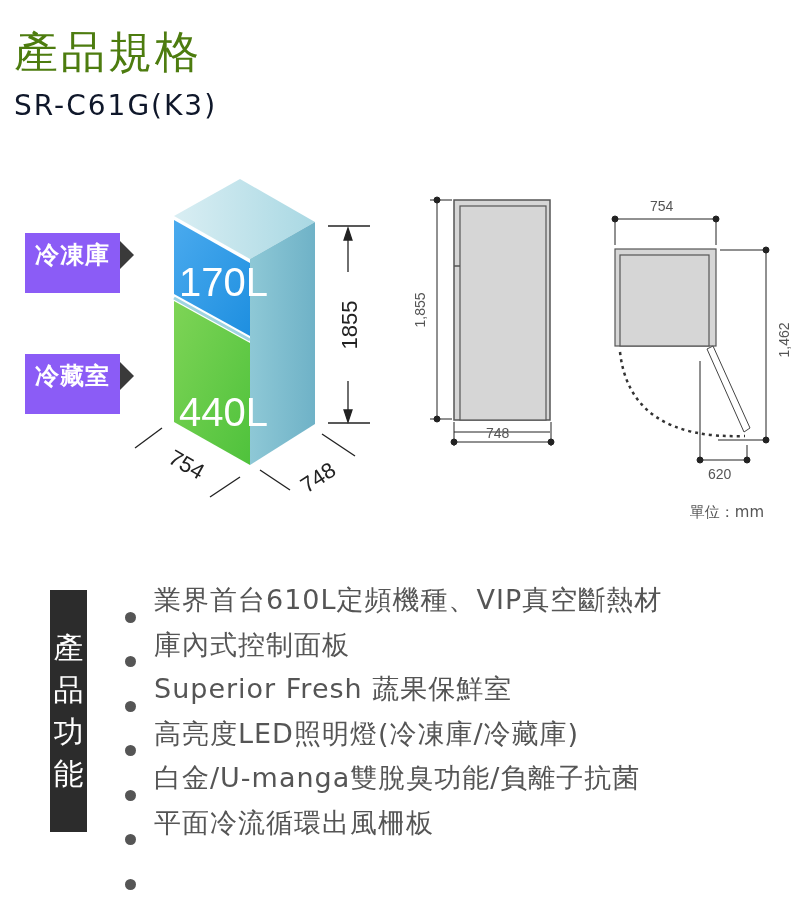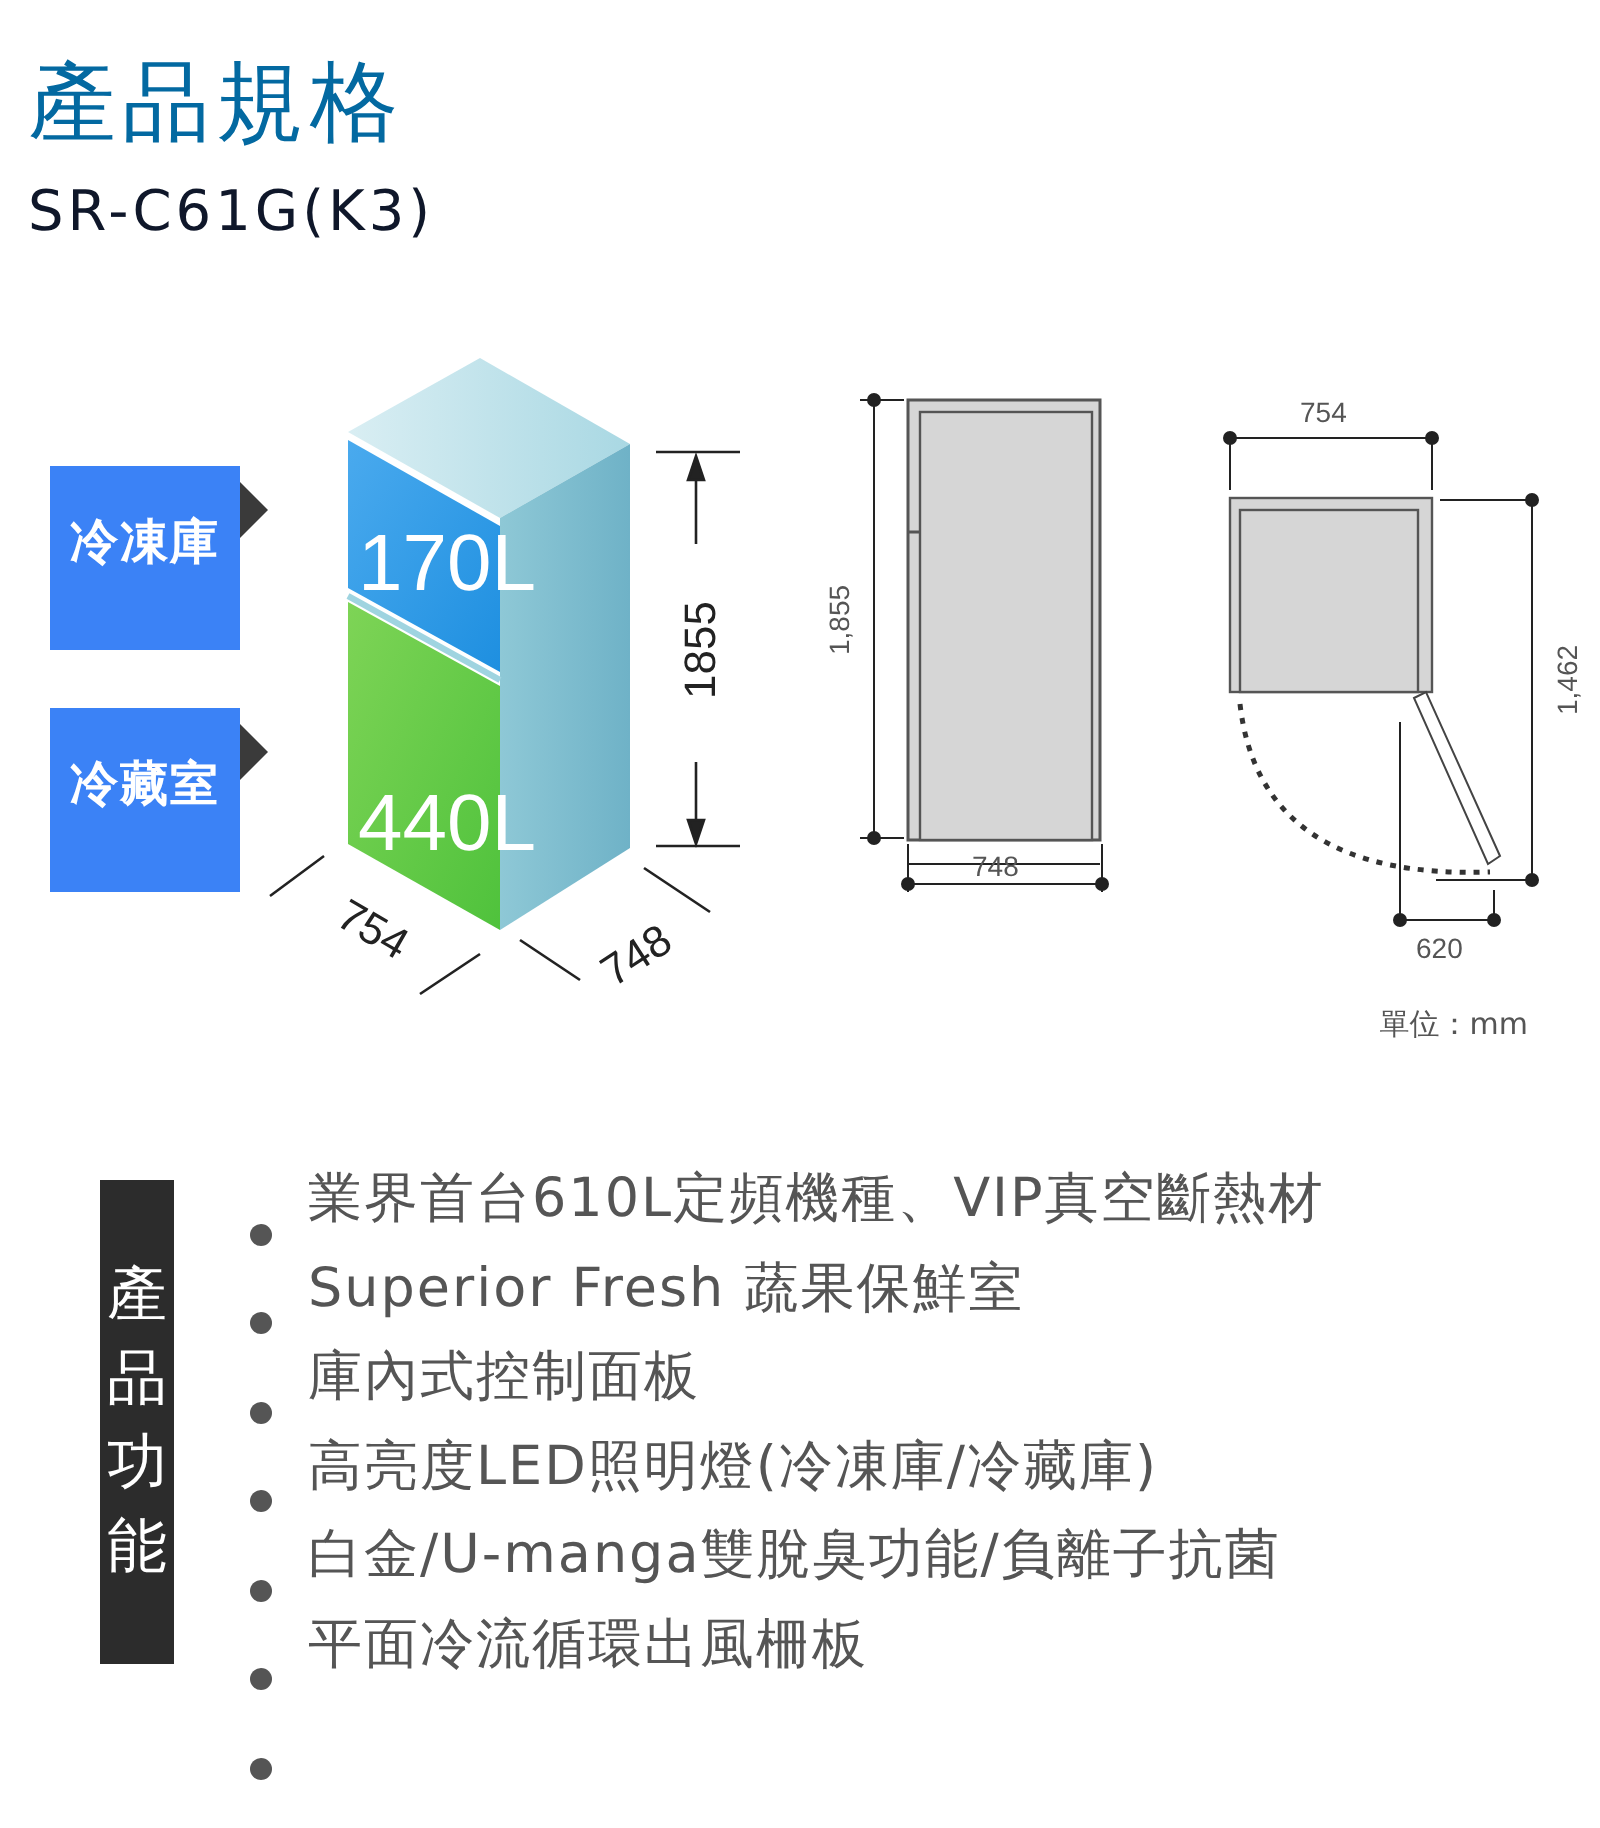--- a/index.html
+++ b/index.html
@@ -1,22 +1,22 @@
 <!DOCTYPE html>
 <html><head>
 <meta charset="utf-8">
 <style>
   html, body { margin: 0; padding: 0; background: #ffffff; }
   body { width: 800px; height: 914px; position: relative; overflow: hidden;
          font-family: "DejaVu Sans", "Liberation Sans", sans-serif; color: #444; }
   .abs { position: absolute; }
-  .title { left: 14px; top: 30px; font-size: 44px; color: #0369a1; letter-spacing: 3px; line-height: 1; }
+  .title { left: 14px; top: 30px; font-size: 44px; color: #4d7c0f; letter-spacing: 3px; line-height: 1; }
   .model { left: 14px; top: 92px; font-size: 28px; color: #0f172a; letter-spacing: 2px; line-height: 1; }
-  .tag { background: #3b82f6; color: #fff; font-weight: bold; font-size: 24px; line-height: 44px; height: 60px;
-         padding: 16px 10px; letter-spacing: 1px; }
+  .tag { background: #8b5cf6; color: #fff; font-weight: bold; font-size: 24px; line-height: 44px; height: 60px;
+         padding: 0 10px; letter-spacing: 1px; }
   .tag::after { content: ""; position: absolute; right: -14px; top: 8px; border-left: 14px solid #3a3a3a;
                 border-top: 14px solid transparent; border-bottom: 14px solid transparent; }
   .cap { color: #fff; font-size: 40px; line-height: 1; font-family: "Liberation Sans", sans-serif; }
   .dimtxt { font-size: 14px; color: #555; font-family: "Liberation Sans", sans-serif; }
   .unit { right: 36px; top: 503px; font-size: 15px; color: #555; margin-left: 33px; }
   .feature-label { left: 50px; top: 590px; width: 37px; height: 242px; background: #2c2c2c; color: #fff;
                    font-size: 30px; display: flex; flex-direction: column; align-items: center;
                    justify-content: center; gap: 12px; line-height: 1; }
   .features { left: 125px; top: 578px; list-style: none; margin: 0; padding: 0; }
   .features li { font-size: 27px; color: #555; height: 44.5px; line-height: 44.5px; white-space: nowrap;
@@ -134,25 +134,25 @@
   <span>能</span>
 </div>
 
 <ul class="abs features">
   <li>
       <span class="dot"></span>
       <span>業界首台610L定頻機種、VIP真空斷熱材</span>
     </li>
   <li>
       <span class="dot"></span>
-      <span>Superior Fresh 蔬果保鮮室</span>
+      <span>庫內式控制面板</span>
     </li>
   <li>
       <span class="dot"></span>
-      <span>庫內式控制面板</span>
+      <span>Superior Fresh 蔬果保鮮室</span>
     </li>
   <li>
       <span class="dot"></span>
       <span>高亮度LED照明燈(冷凍庫/冷藏庫)</span>
     </li>
   <li>
       <span class="dot"></span>
       <span>白金/U-manga雙脫臭功能/負離子抗菌</span>
     </li>
   <li>

